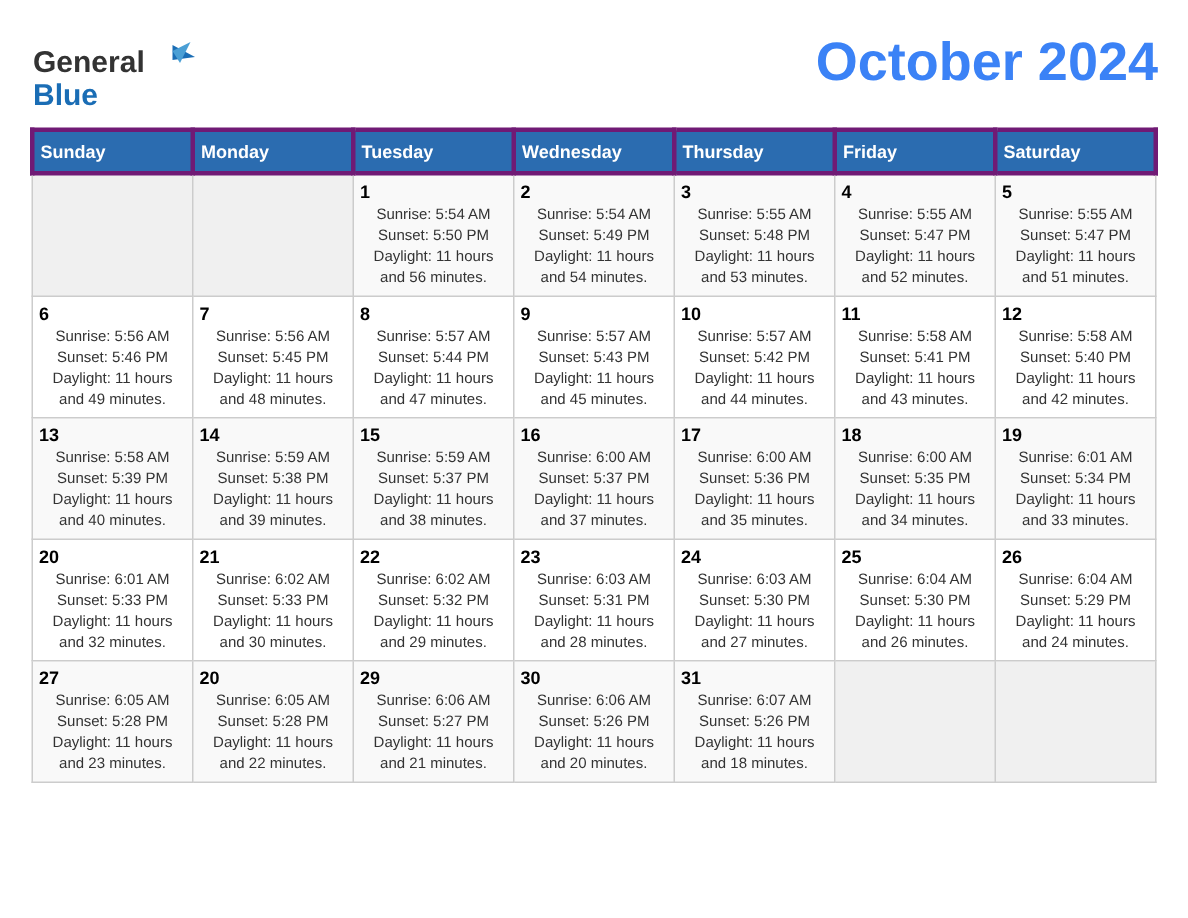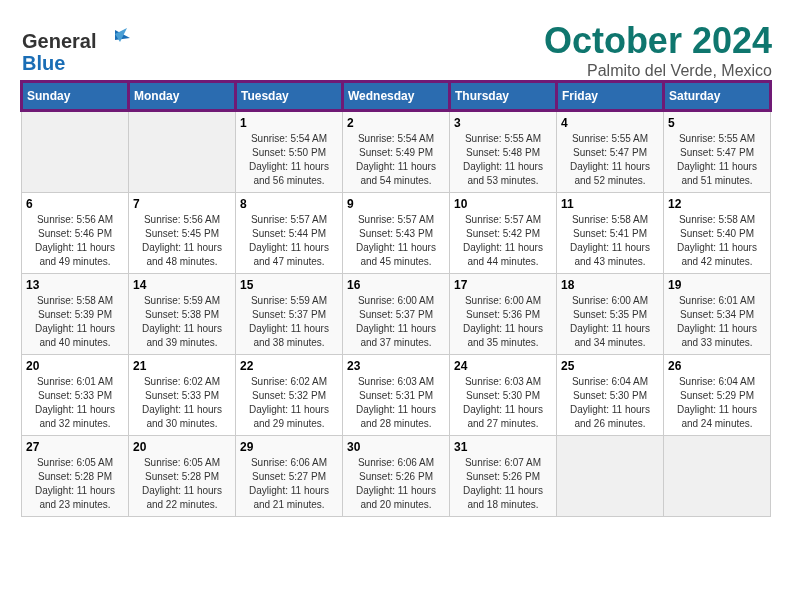--- a/index.html
+++ b/index.html
@@ -7,33 +7,34 @@
       font-family: Arial, sans-serif;
       background: #fff;
       width: 792px;
       min-height: 612px;
       padding: 20px;
     }
     .header-area {
       display: flex;
       justify-content: space-between;
       align-items: flex-start;
+      margin-bottom: 10px;
     }
     .logo {
       display: flex;
       flex-direction: column;
       align-items: flex-start;
     }
     .title-area {
       text-align: right;
     }
     .month-title {
       font-size: 36px;
       font-weight: bold;
-      color: #0f766e;
+      color: #3b82f6;
     }
     .location {
       font-size: 16px;
       color: #555;
     }
     .calendar-table {
       width: 100%;
       border-collapse: collapse;
       font-size: 11px;
     }
@@ -84,21 +85,20 @@
 
       <text x="2" y="28" font-family="Arial" font-size="20" font-weight="bold" fill="#333">General</text>
       <text x="2" y="50" font-family="Arial" font-size="20" font-weight="bold" fill="#1a6db5">Blue</text>
 
       <polygon points="95,10 110,18 95,20" fill="#1a6db5"></polygon>
       <polygon points="95,14 107,8 100,22" fill="#4a9fd5"></polygon>
     </svg>
   </div>
   <div class="title-area">
     <div class="month-title">October 2024</div>
-    <div class="location">Palmito del Verde, Mexico</div>
   </div>
 </div>
 
 <table class="calendar-table">
   <thead>
     <tr>
     <th>Sunday</th>
         <th>Monday</th>
         <th>Tuesday</th>
         <th>Wednesday</th>

